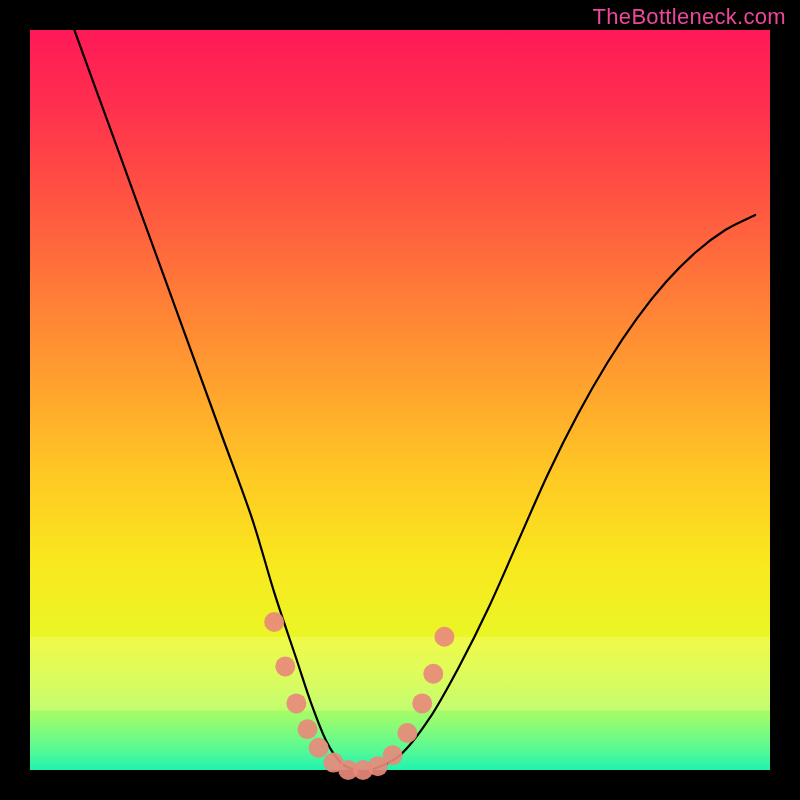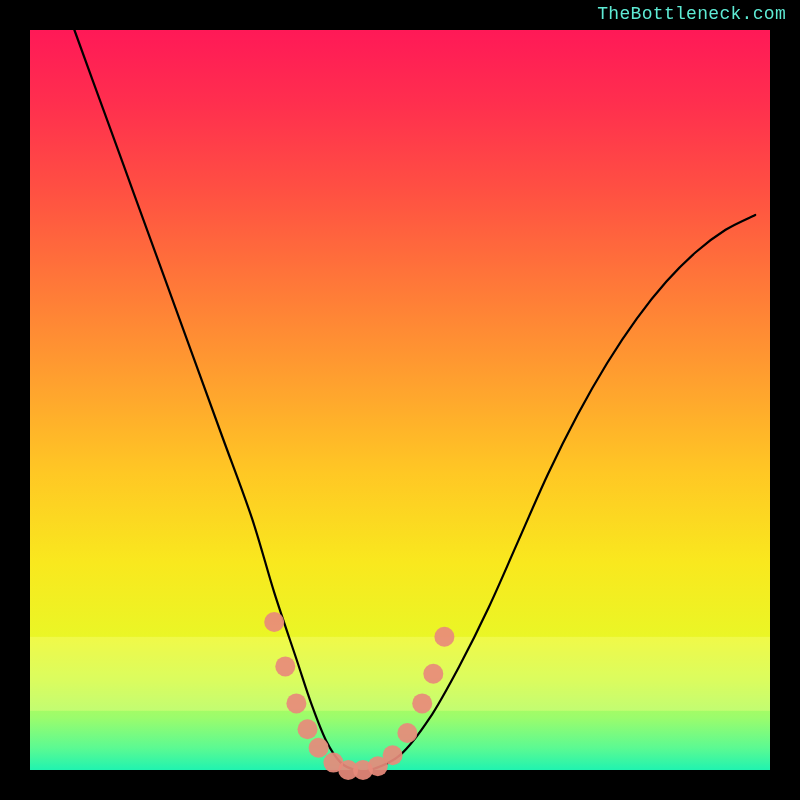--- a/index.html
+++ b/index.html
@@ -14,26 +14,25 @@
   .frame {
     position: relative;
     width: 800px;
     height: 800px;
     background: #000;
   }
   .watermark {
     position: absolute;
     top: 4px;
     right: 14px;
-    color: #5eead4;
-    font-size: 18px;
+    color: #ec4899;
+    font-size: 22px;
     font-weight: 500;
     letter-spacing: 0.3px;
     z-index: 3;
-    font-family: Liberation Mono, monospace;
   }
   svg {
     position: absolute;
     top: 0;
     left: 0;
   }
 </style>
 </head>
 <body>
 

